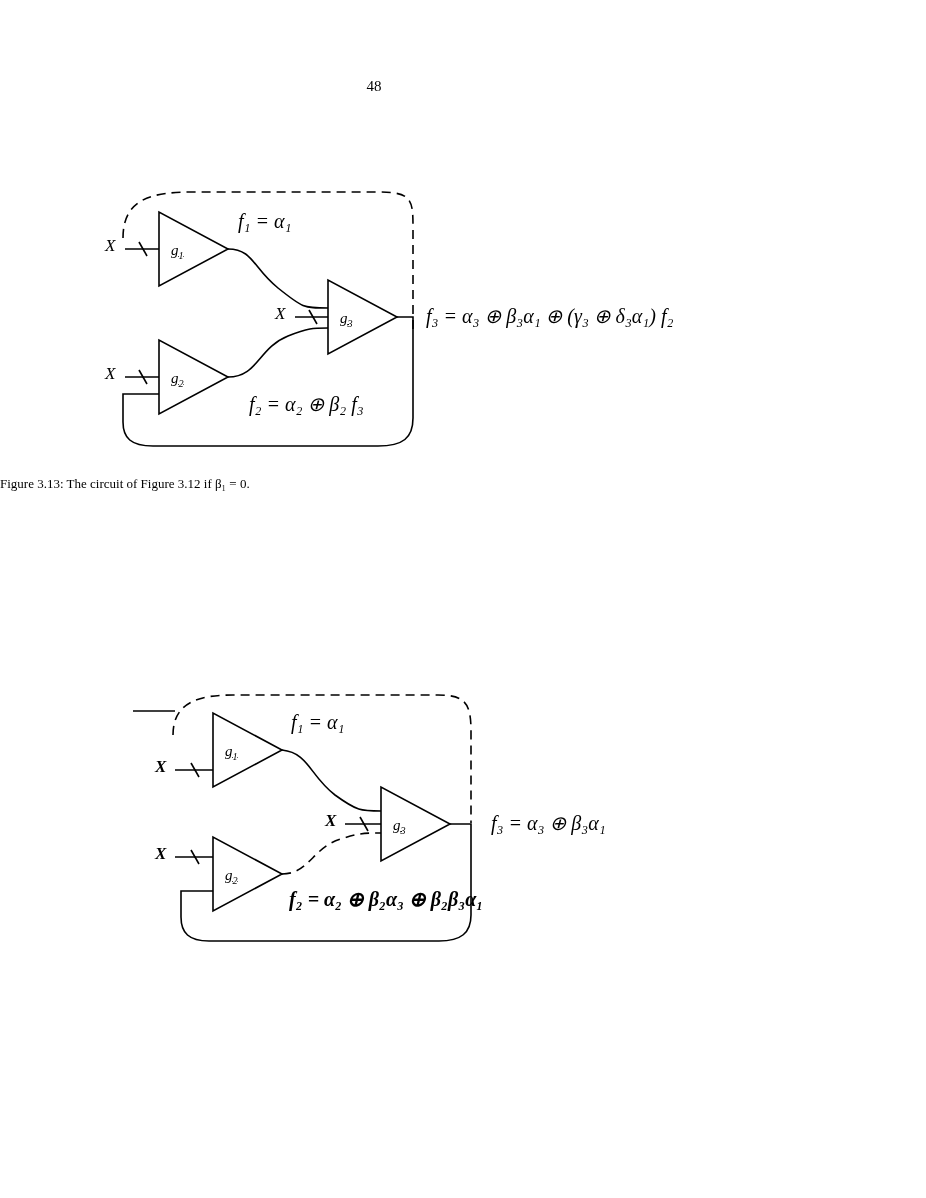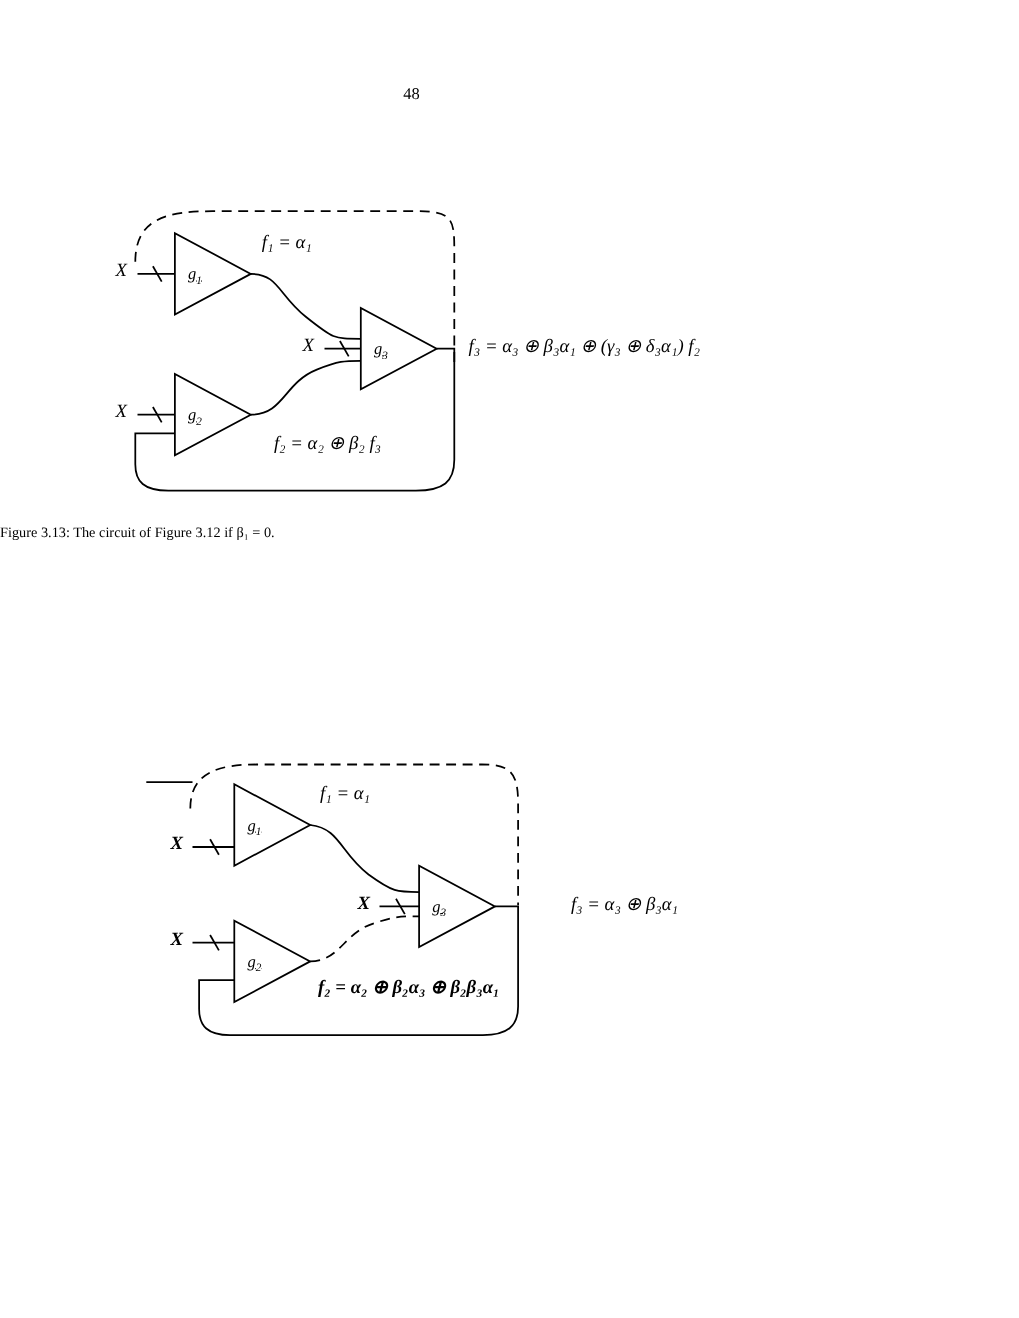--- a/index.html
+++ b/index.html
@@ -42,21 +42,21 @@
     font-size: 13px;
     font-family: "Liberation Serif", serif;
     margin-top: 6px;
   }
   svg { display: block; }
   .mathlbl {
     position: absolute;
     font-family: "Liberation Serif", serif;
     font-style: italic;
     white-space: nowrap;
-    font-size: 17px;
+    font-size: 20px;
   }
   .gate-label {
     position: absolute;
     font-family: "Liberation Serif", serif;
     font-style: italic;
     font-size: 15px;
     white-space: nowrap;
     text-decoration: underline;
   }
   .gate-label sub { font-size: 0.68em; }
@@ -152,19 +152,19 @@
       <div class="gate-label" style="left:112px; top:68px;">g<sub>1</sub></div>
       <div class="gate-label" style="left:112px; top:192px;">g<sub>2</sub></div>
       <div class="gate-label" style="left:280px; top:142px;">g<sub>3</sub></div>
 
       <div class="xlabel bold" style="left:42px; top:82px;">X</div>
       <div class="xlabel bold" style="left:42px; top:169px;">X</div>
       <div class="xlabel bold" style="left:212px; top:136px;">X</div>
 
       <div class="mathlbl" style="left:178px; top:36px;">f₁ = α₁</div>
       <div class="mathlbl" style="left:176px; top:212px;font-weight:bold;">f₂ = α₂ ⊕ β₂α₃ ⊕ β₂β₃α₁</div>
-      <div class="mathlbl" style="left:378px; top:136px;margin-left:28px;">f₃ = α₃ ⊕ β₃α₁</div>
+      <div class="mathlbl" style="left:378px; top:136px;">f₃ = α₃ ⊕ β₃α₁</div>
 
     </div>
 
   </div>
 
 </div>
 
 </body></html>

